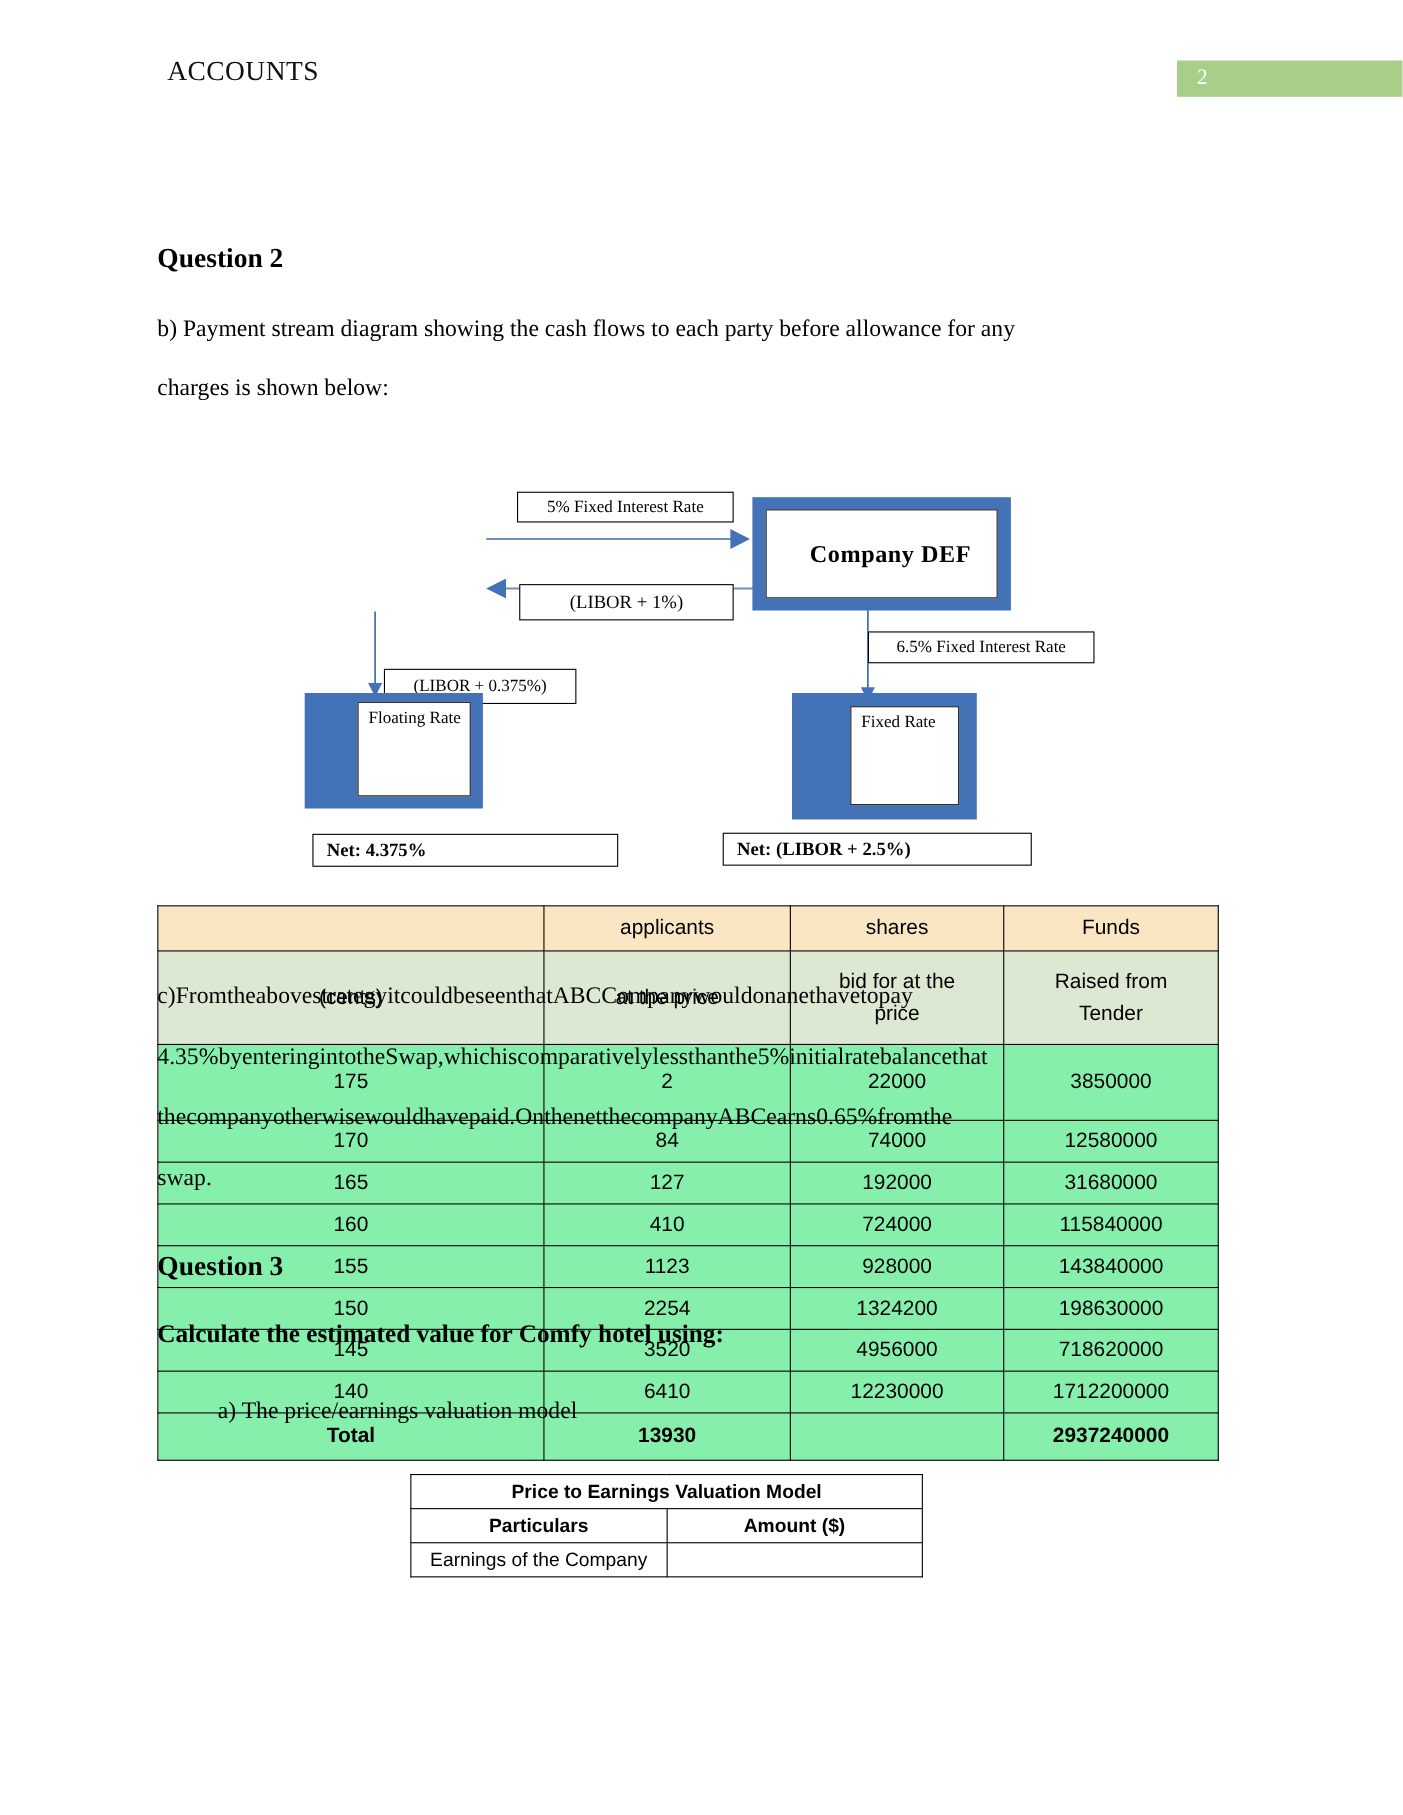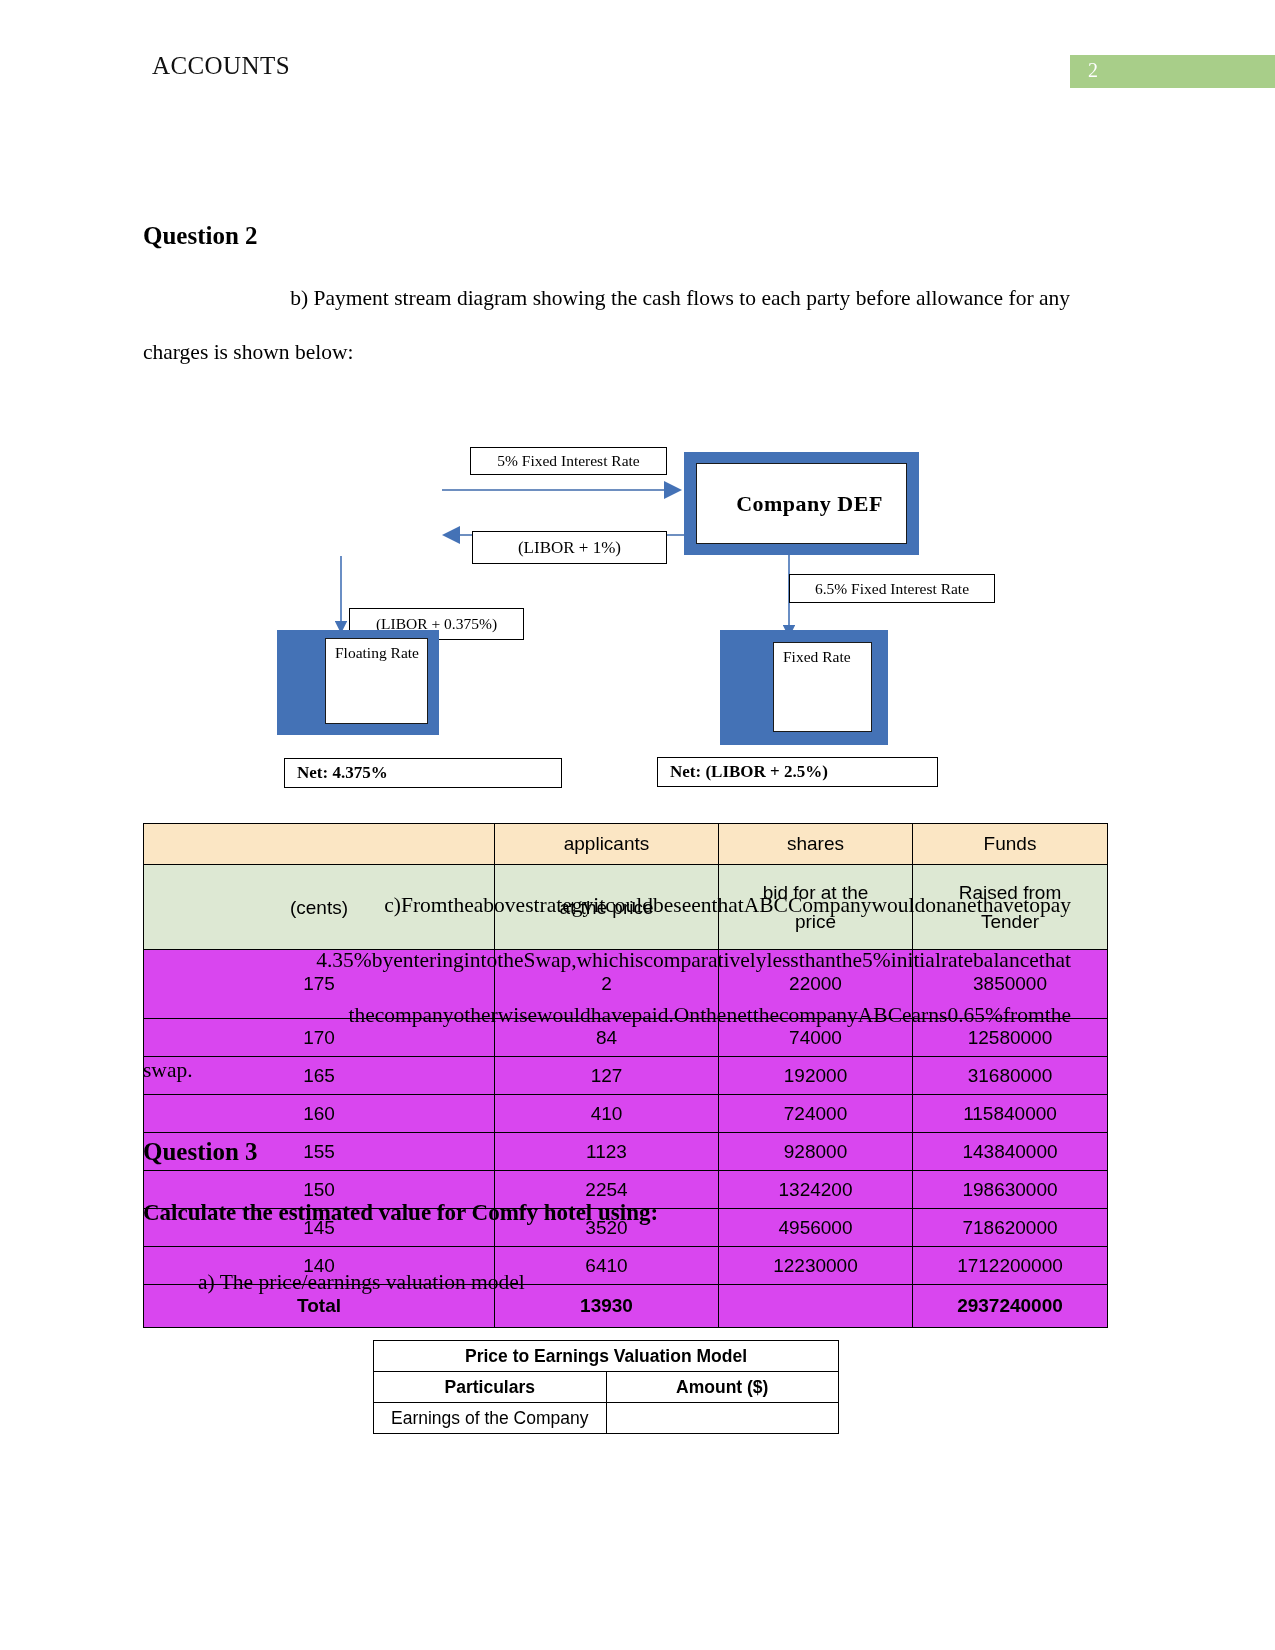--- a/index.html
+++ b/index.html
@@ -54,21 +54,21 @@
     position: absolute;
     font-family: "Liberation Serif", serif;
     font-size: 21.5px;
     white-space: nowrap;
   }
   .para-justify {
     position: absolute;
     font-family: "Liberation Serif", serif;
     font-size: 21.5px;
     display: flex;
-    justify-content: flex-end;
+    justify-content: flex-start;
     white-space: nowrap;
   }
 
   
   .diagram { position: absolute; left: 0; top: 0; width: 1275px; height: 1650px; pointer-events: none; }
   .dia-el { pointer-events: auto; }
   .blue-box {
     position: absolute;
     background: #4472B6;
     box-sizing: border-box;
@@ -126,21 +126,21 @@
     border-collapse: collapse;
     font-family: "Liberation Sans", sans-serif;
     font-size: 19px;
     table-layout: fixed;
   }
   .data-table td, .data-table th {
     border: 1.2px solid #000000;
     text-align: center;
     padding: 3px 4px;
     font-weight: normal;
-    background: #d946ef;
+    background: #86efac;
   }
   .data-table tr.head-1 td { background: #FBE6C4; height: 34px; }
   .data-table tr.head-2 td { background: #DDE8D3; height: 78px; vertical-align: middle; }
   .data-table tr.body-row td { height: 31px; }
   .data-table tr.body-row.tall td { height: 62px; }
   .data-table tr.total-row td { height: 36px; font-weight: bold; }
   .hdr-stack { display: block; line-height: 29px; }
 
   
   .pe-table {

